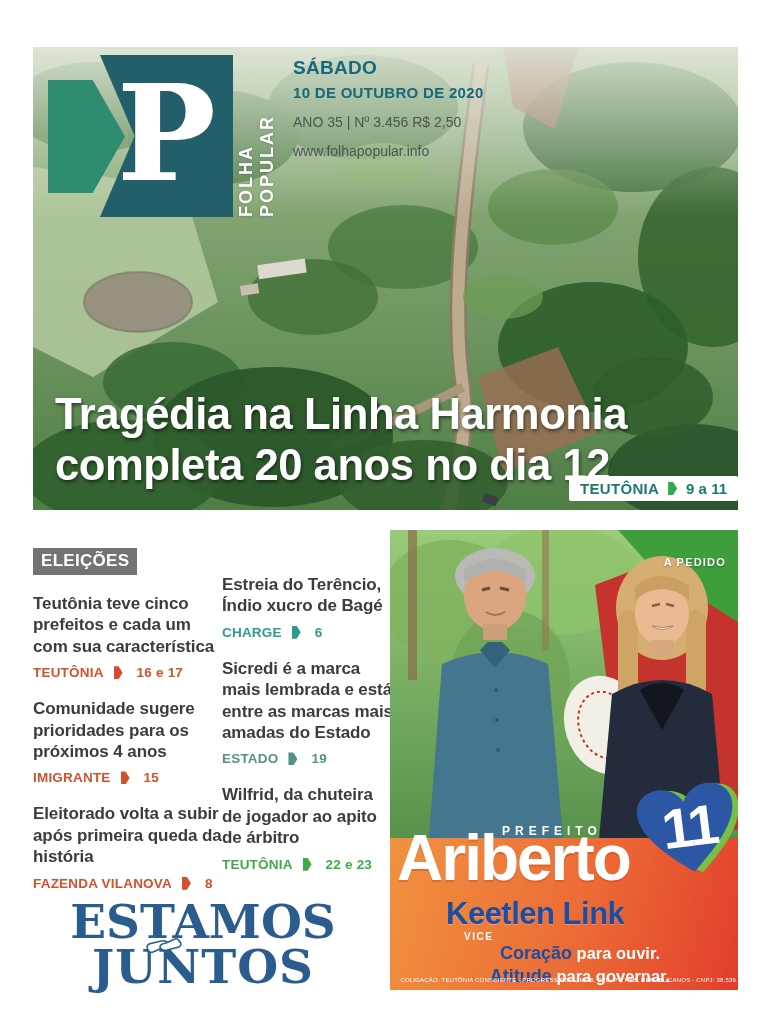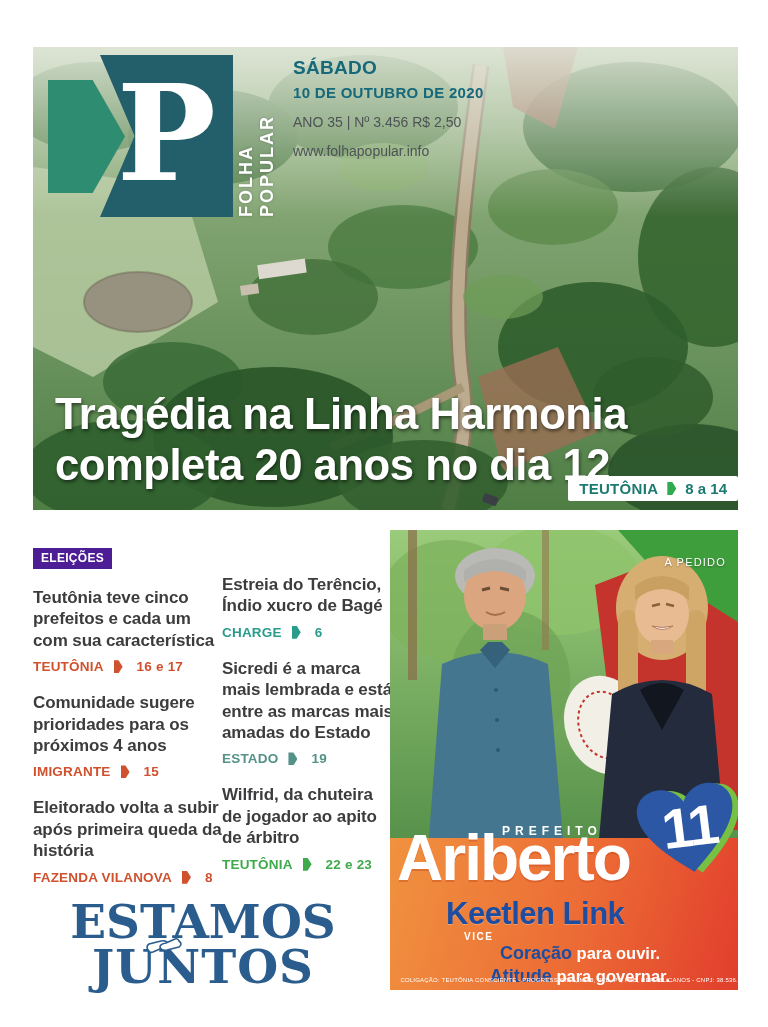--- a/index.html
+++ b/index.html
@@ -35,21 +35,21 @@
               display:flex;align-items:center;gap:9px;padding:4px 11px;font-weight:bold;font-size:15px;}
   .hero-badge .sec{color:#1c7a70;letter-spacing:.3px;}
   .hero-badge .pg{color:#1c7a70;}
   .arrow{display:inline-block;width:9px;height:13px;background:currentColor;
          clip-path:polygon(0 0,55% 0,100% 50%,55% 100%,0 100%);}
   .hero-badge .arrow{color:#2faa4f;}
 
   
   .col-left{position:absolute;left:33px;top:548px;width:192px;}
   .col-mid{position:absolute;left:222px;top:548px;width:174px;}
-  .section-badge{display:inline-block;background:#4c1d95;color:#ffffff;font-weight:bold;font-size:12px;
+  .section-badge{display:inline-block;background:#737373;color:#ffffff;font-weight:bold;font-size:17px;
                  padding:3px 8px 4px;letter-spacing:.3px;}
   .teaser{margin-top:18px;}
   .col-mid .teaser:first-child{margin-top:26px;}
   .teaser-title{font-size:17px;font-weight:bold;color:#3c3c3e;line-height:1.26;letter-spacing:-.1px;}
   .kicker{display:flex;align-items:center;gap:10px;margin-top:8px;font-weight:bold;font-size:13.5px;letter-spacing:.2px;}
   .kicker .pg{margin-left:4px;}
   .k-orange{color:#d0512e;}
   .k-teal{color:#2a9c8c;}
   .k-teal2{color:#549288;}
   .k-green{color:#3faa4c;}
@@ -57,21 +57,21 @@
   
   .estamos{position:absolute;left:33px;top:898px;width:340px;text-align:center;
            font-family:"DejaVu Serif","Liberation Serif",serif;font-weight:bold;color:#2a5d8d;}
   .estamos .l1{font-size:47px;line-height:1.0;letter-spacing:0;}
   .estamos .l2{font-size:47px;line-height:.92;letter-spacing:1px;position:relative;}
   .hands{position:absolute;left:108px;top:-12px;}
 
   
   .ad{position:absolute;left:390px;top:530px;width:348px;height:460px;overflow:hidden;background:#7fae66;}
   .ad-photo{position:absolute;left:0;top:0;}
-  .ad-label{position:absolute;top:26px;right:12px;color:#ffffff;font-size:11px;font-weight:normal;
+  .ad-label{position:absolute;top:26px;right:12px;color:#ffffff;font-size:11px;font-weight:bold;
             letter-spacing:1.2px;text-shadow:0 1px 2px rgba(0,0,0,.35);}
   .ad-band{position:absolute;left:0;top:308px;width:100%;height:152px;
            background:linear-gradient(105deg,#f0923f 0%,#ec6b35 55%,#e13e2c 100%);}
   .ad-office{position:absolute;left:112px;top:294px;color:#ffffff;font-size:12px;font-weight:bold;letter-spacing:5px;}
   .ad-candidate{position:absolute;left:7px;top:296px;color:#ffffff;font-size:64px;font-weight:bold;
                 letter-spacing:-2px;line-height:1;text-shadow:0 2px 0 rgba(190,60,20,.35);}
   .ad-vice-name{position:absolute;left:56px;top:366px;color:#1c4da0;font-size:31px;font-weight:bold;
                 letter-spacing:-.5px;text-shadow:0 1px 0 rgba(255,255,255,.25);}
   .ad-vice-label{position:absolute;left:58px;top:401px;color:#ffffff;font-size:10px;font-weight:bold;letter-spacing:1.5px;margin-left:16px;}
   .ad-slogans{position:absolute;left:40px;top:412px;width:300px;text-align:center;line-height:1.3;}
@@ -150,21 +150,21 @@
     </div>
 
     <div class="headline">
       <div>Tragédia na Linha Harmonia</div>
       <div>completa 20 anos no dia 12</div>
     </div>
 
     <div class="hero-badge">
       <span class="sec">TEUTÔNIA</span>
       <span class="arrow"></span>
-      <span class="pg">8 a 14</span>
+      <span class="pg">9 a 11</span>
     </div>
   </div>
 
   <div class="col-left">
     <span class="section-badge">ELEIÇÕES</span>
 
     <div class="teaser">
       <div class="teaser-title">Teutônia teve cinco prefeitos e cada um com sua característica</div>
       <div class="kicker k-orange">
         <span>TEUTÔNIA</span>

